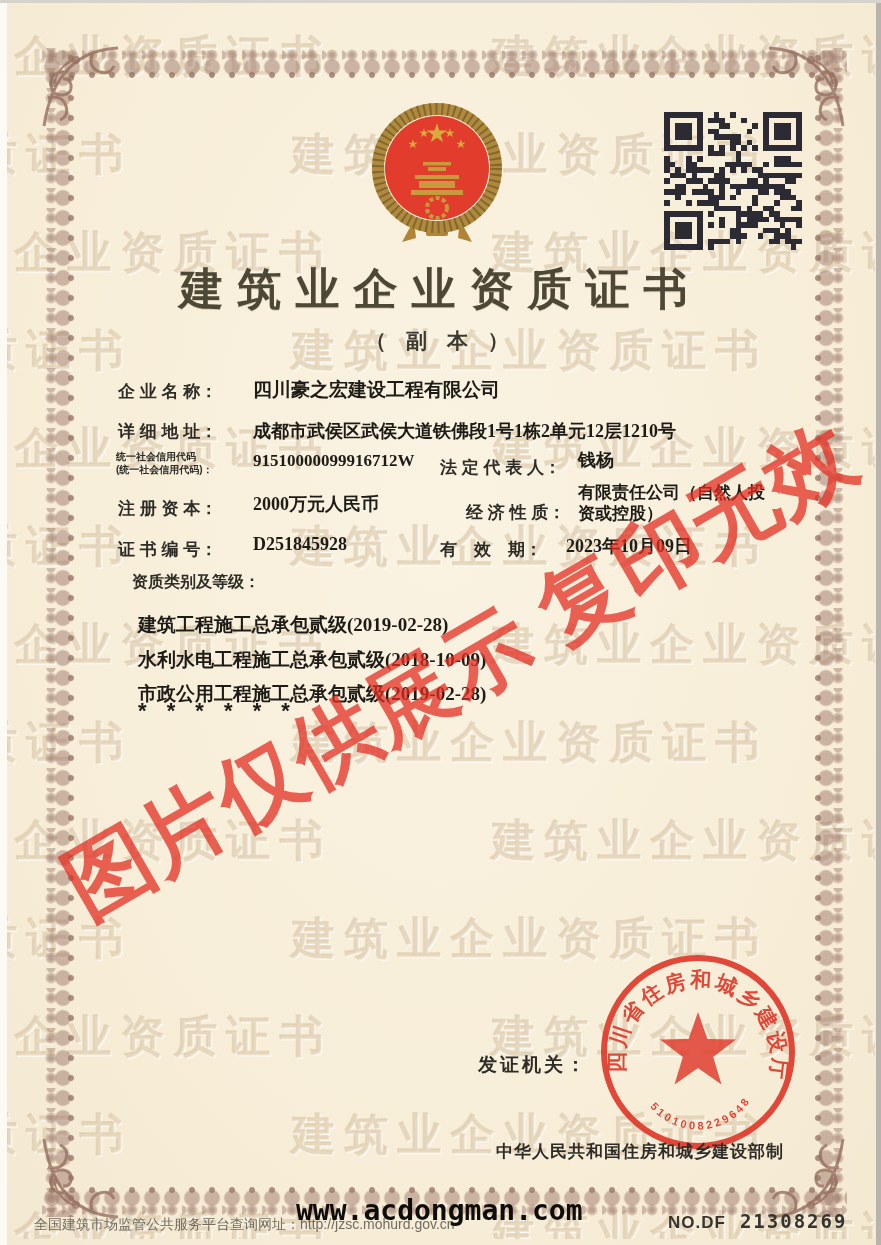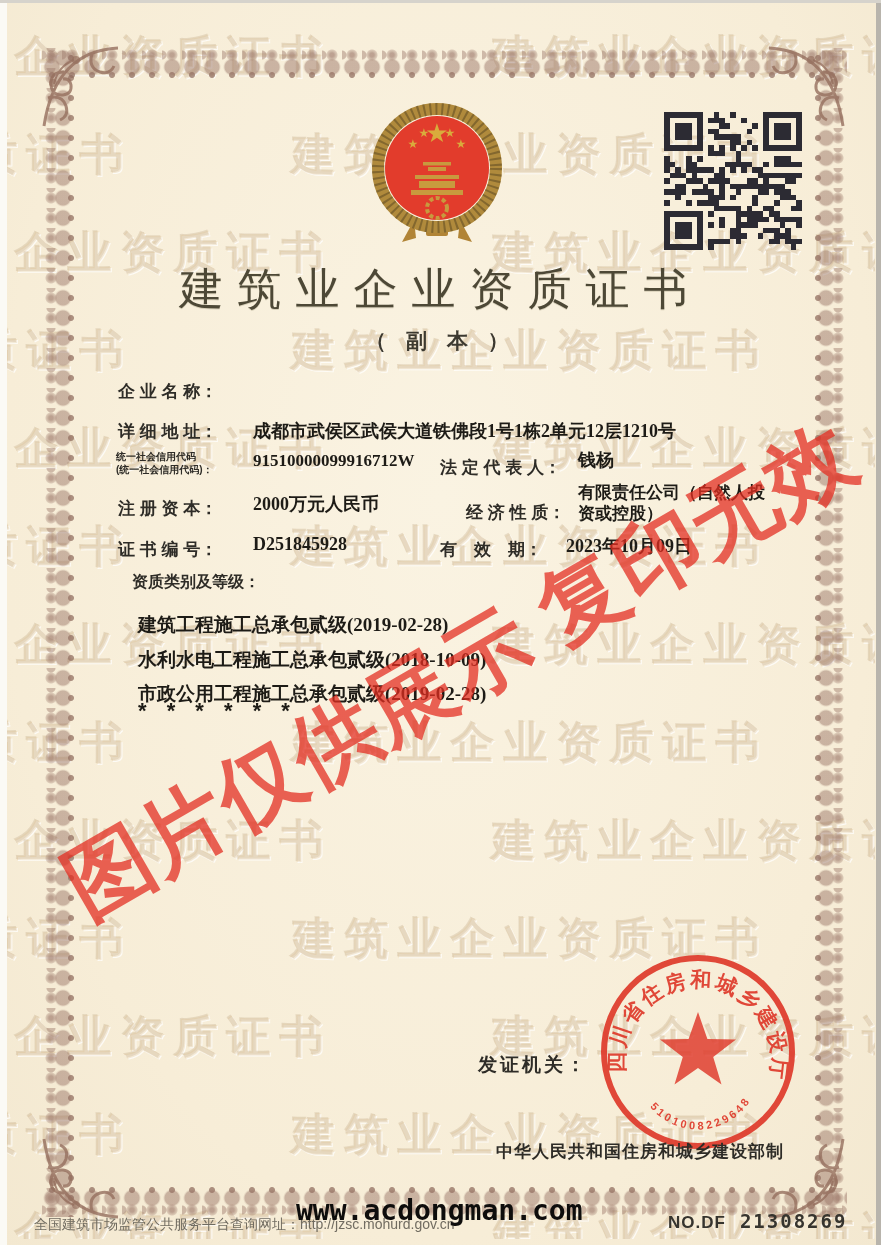--- a/index.html
+++ b/index.html
@@ -37,21 +37,21 @@
   .band-left{left:44px;}
   .band-right{right:36px;transform:scaleX(-1);}
   .corner{position:absolute;width:92px;height:92px;pointer-events:none;}
   .corner-tl{left:30px;top:38px;}
   .corner-tr{right:24px;top:38px;transform:scaleX(-1);}
   .corner-bl{left:30px;bottom:18px;transform:scaleY(-1);}
   .corner-br{right:24px;bottom:18px;transform:scale(-1,-1);}
   
   .emblem{position:absolute;left:362px;top:96px;}
   .qr{position:absolute;left:664px;top:112px;width:138px;height:138px;}
-  .title{position:absolute;left:0;right:0;top:260px;text-align:center;font-size:44px;font-weight:normal;
+  .title{position:absolute;left:0;right:0;top:260px;text-align:center;font-size:44px;font-weight:bold;
          letter-spacing:14px;color:#4d4836;text-shadow:0 1px 0 rgba(120,110,80,.25);}
   .subtitle{position:absolute;left:0;right:0;top:327px;text-align:center;font-size:21px;font-weight:bold;
          letter-spacing:7px;color:#3c3930;}
   
   .lbl{position:absolute;font-size:17px;font-weight:bold;color:#2e2c27;white-space:nowrap;}
   .lbl-sm{position:absolute;font-size:10px;font-weight:bold;color:#2e2c27;line-height:1.25;white-space:nowrap;}
   .val{position:absolute;font-family:"Liberation Serif","DejaVu Serif",serif;font-weight:bold;
        font-size:18px;color:#1d1b16;white-space:nowrap;}
   .val2{line-height:1.25;}
   .qual{position:absolute;font-family:"Liberation Serif","DejaVu Serif",serif;font-weight:bold;
@@ -469,20 +469,21 @@
         <rect x="6" y="24" width="1" height="1"></rect>
         <rect x="8" y="24" width="1" height="1"></rect>
         <rect x="23" y="24" width="1" height="1"></rect>
       </g>
     </svg>
 
   <div class="title">建筑业企业资质证书</div>
   <div class="subtitle">（ 副 本 ）</div>
 
   <div class="lbl" style="left:118px;top:380px;">企 业 名 称：</div>
+  <div class="val" style="left:253px;top:377px;font-size:19px;">四川豪之宏建设工程有限公司</div>
 
   <div class="lbl" style="left:118px;top:420px;">详 细 地 址：</div>
   <div class="val" style="left:253px;top:419px;">成都市武侯区武侯大道铁佛段1号1栋2单元12层1210号</div>
 
   <div class="lbl-sm" style="left:116px;top:451px;">
     <span>统一社会信用代码</span><br>
     <span>(统一社会信用代码)：</span>
   </div>
   <div class="val" style="left:253px;top:451px;font-size:17px;">91510000099916712W</div>
 

